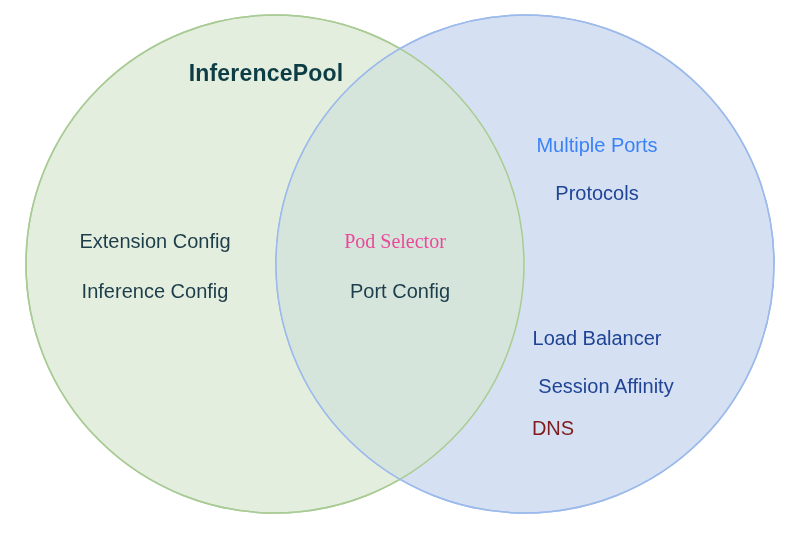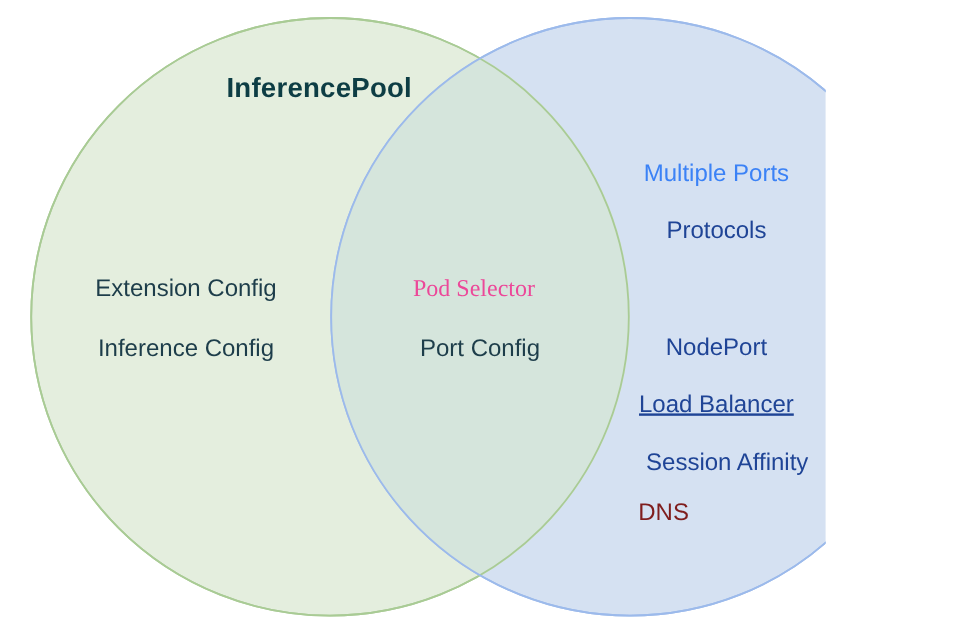--- a/index.html
+++ b/index.html
@@ -57,21 +57,21 @@
   .item.mid-item {
     color: #1d3d4a;
   }
   .item.right-item {
     color: #1f4496;
   }
 </style>
 </head>
 <body>
 
-<div id="venn-stage" style="width: 688px; height: 533px; background: rgb(255, 255, 255);">
+<div id="venn-stage" style="width: 800px; height: 533px; background: rgb(255, 255, 255);">
 
   <svg id="venn-svg" viewBox="0 0 800 533" style="width: 800px; height: 533px;">
     <defs>
       <clipPath id="clip-left">
         <circle cx="275" cy="264" r="250"></circle>
       </clipPath>
       <clipPath id="clip-right">
         <circle cx="525" cy="264" r="250"></circle>
       </clipPath>
     </defs>
@@ -99,22 +99,21 @@
 
     <div class="item mid-item" style="left: 395px; top: 241px; color: #ec4899; font-family: Liberation Serif, serif;">Pod Selector</div>
 
     <div class="item mid-item" style="left: 400px; top: 291px; color: rgb(29, 61, 74);">Port Config</div>
 
     <div class="item right-item" style="left: 597px; top: 145px; color: #3b82f6;">Multiple Ports</div>
 
     <div class="item right-item" style="left: 597px; top: 193px; color: rgb(31, 68, 150);">Protocols</div>
 
 
-    <div class="item right-item" style="left: 597px; top: 290px; color: rgb(31, 68, 150);">NodePort</div>
 
-    <div class="item right-item" style="left: 597px; top: 338px; color: rgb(31, 68, 150); text-decoration: underline;">Load Balancer</div>
+    <div class="item right-item" style="left: 597px; top: 338px; color: rgb(31, 68, 150);">Load Balancer</div>
 
     <div class="item right-item" style="left: 606px; top: 386px; color: rgb(31, 68, 150);">Session Affinity</div>
 
     <div class="item right-item" style="left: 553px; top: 428px; color: #7f1d1d;">DNS</div>
 
   </div>
 </div>
 
 </body></html>

